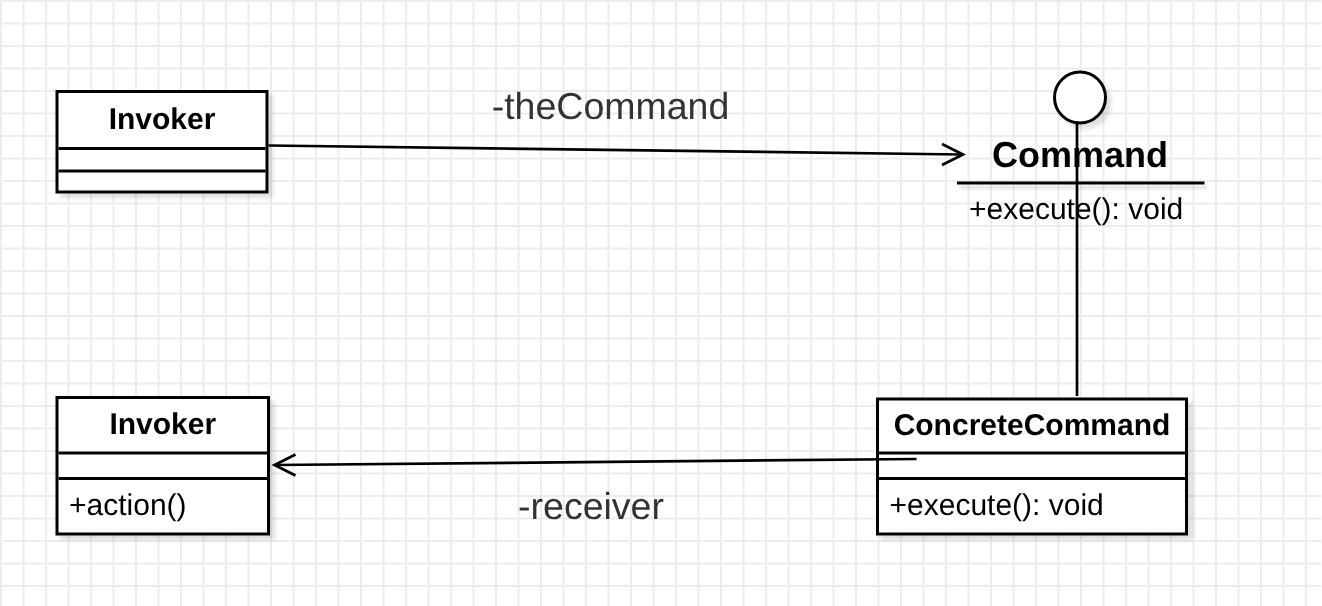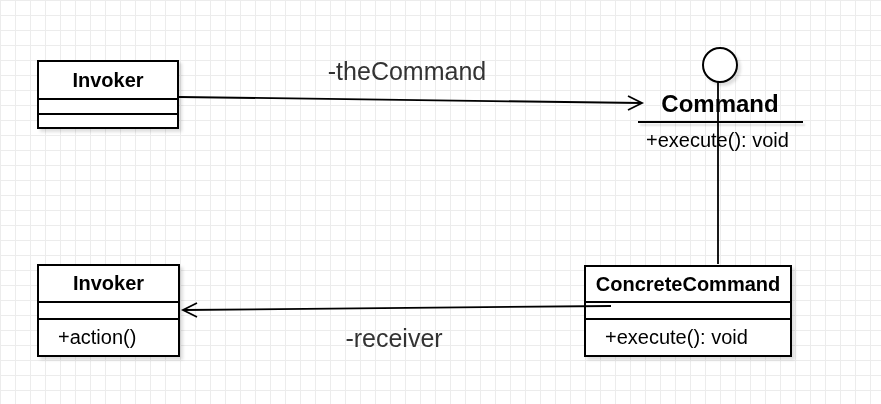--- a/index.html
+++ b/index.html
@@ -35,21 +35,21 @@
     border-bottom: 2px solid #000;
     white-space: nowrap;
   }
   .uml-attrs {
     border-bottom: 2px solid #000;
   }
   .uml-methods {
     display: flex;
     align-items: center;
     font-size: 20px;
-    padding-left: 19px;
+    padding-left: 7px;
     white-space: nowrap;
   }
 
   #invoker { left: 37px; top: 60px; width: 138px; }
   #invoker .uml-title   { height: 36px; }
   #invoker .uml-attrs   { height: 13px; }
   #invoker .uml-methods { height: 12px; }
 
   #receiver { left: 37px; top: 264px; width: 139px; }
   #receiver .uml-title   { height: 35px; }

